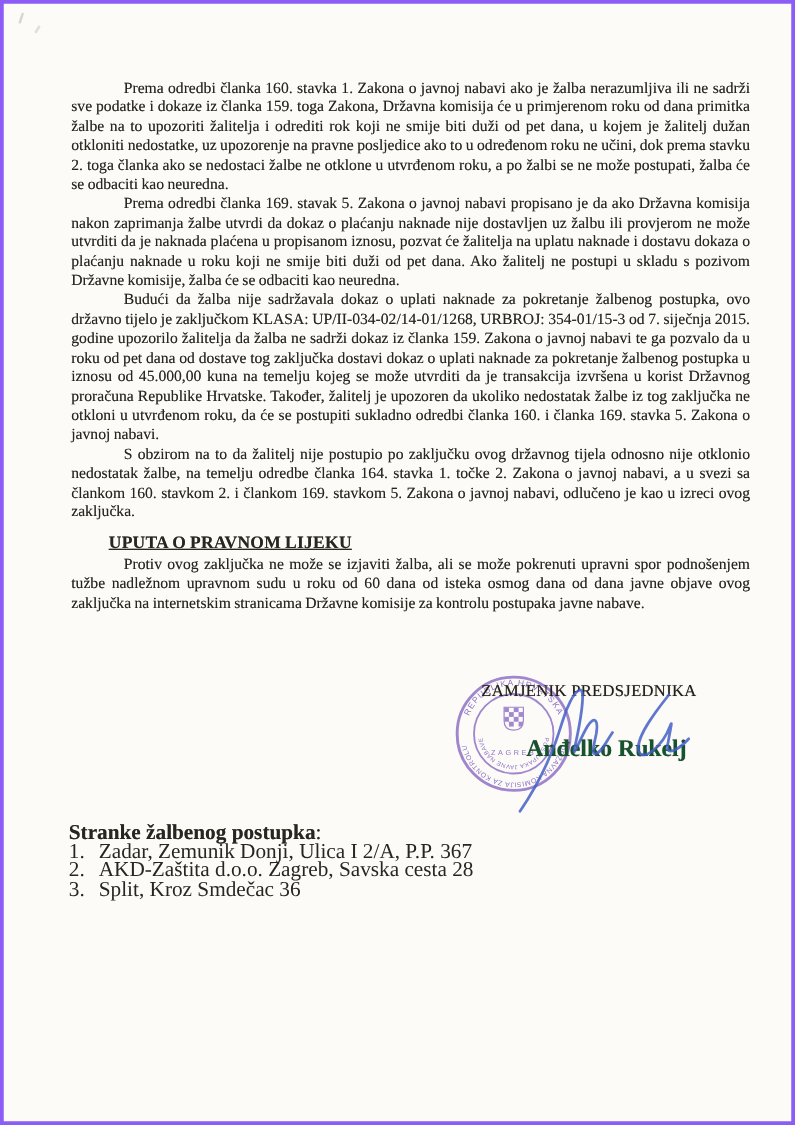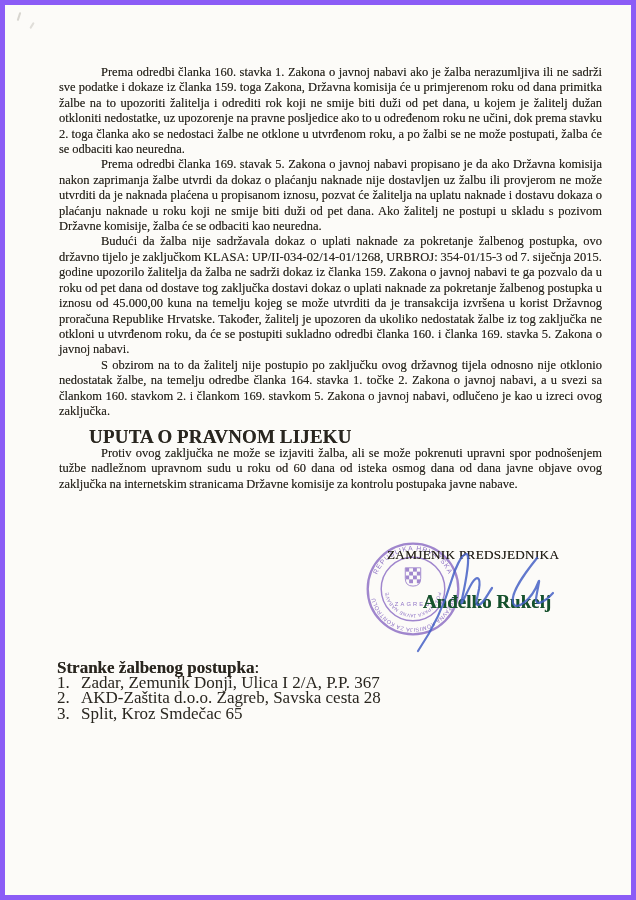--- a/index.html
+++ b/index.html
@@ -2,37 +2,37 @@
 <html><head>
 <meta charset="utf-8">
 <style>
   html,body { margin:0; padding:0; }
   body { background:#e8e8e6; }
   .page {
     position:relative; width:636px; height:900px; margin:0 auto;
     background:#fcfbf8; overflow:hidden;
     font-family:"Liberation Serif", serif;
     color:#29261f;
-    border:5px solid #8b5cf6;
+    border:3px solid #8b5cf6;
     box-sizing:border-box;
   }
   .artifact { position:absolute; background:#c9c6bf; border-radius:2px; }
   .a1 { left:13px; top:7px;  width:2px; height:9px; transform:rotate(18deg); opacity:.7; }
   .a2 { left:26px; top:17px; width:2px; height:7px; transform:rotate(32deg); opacity:.55; }
 
   .content {
     position:absolute; left:54px; top:60px; width:543px;
     font-size:12.5px; line-height:15.4px;
     text-align:justify; word-spacing:-0.4px;
     text-shadow:0 0 0.5px rgba(45,40,32,0.55);
   }
   .body-para { margin:0; text-indent:42px; }
   .remedy-heading {
-    margin:10px 0 1px 30px; font-size:19px; font-weight:bold;
-    letter-spacing:0.2px;
+    margin:10px 0 1px 30px; font-size:14px; font-weight:bold;
+    text-decoration:underline; letter-spacing:0.2px;
     text-shadow:0 0 0.5px rgba(45,40,32,0.6);
   }
 
   .signature-area { position:absolute; left:340px; top:528px; width:256px; height:160px; }
   .sig-title {
     position:absolute; left:42px; top:14px; width:214px;
     font-size:13.2px; font-weight:normal; letter-spacing:0.3px;
     color:#242018; text-shadow:0 0 0.6px rgba(40,35,28,0.6);
     white-space:nowrap;
   }
@@ -135,18 +135,18 @@
     </div>
     <div class="party-row">
       <div class="party-num">2.</div>
       <div class="party-lines">
         <div>AKD-Zaštita d.o.o. Zagreb, Savska cesta 28</div>
       </div>
     </div>
     <div class="party-row">
       <div class="party-num">3.</div>
       <div class="party-lines">
-        <div>Split, Kroz Smdečac 65</div>
+        <div>Split, Kroz Smdečac 36</div>
       </div>
     </div>
   </section>
 
 </div>
 
 </body></html>

